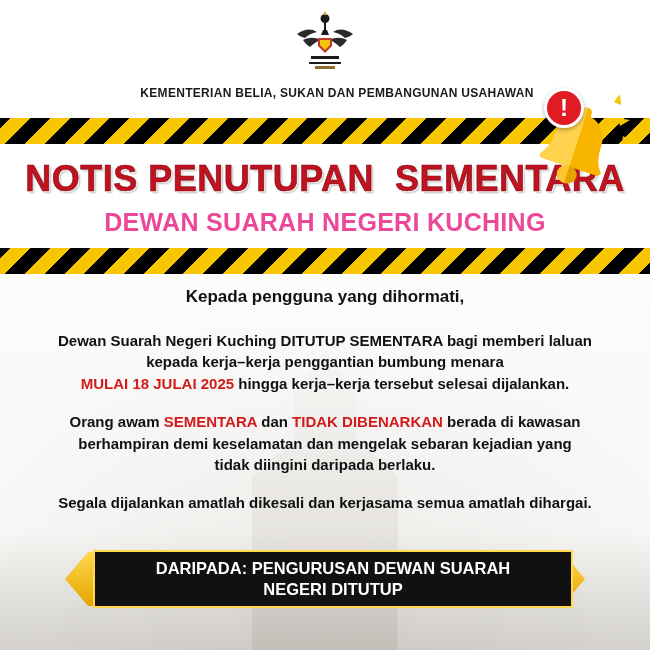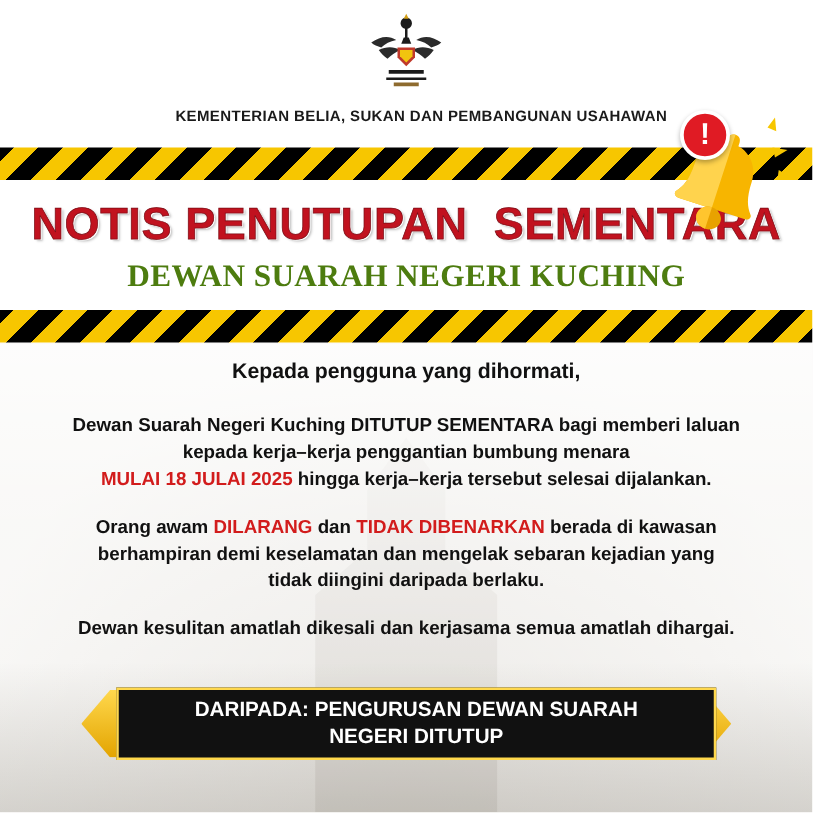--- a/index.html
+++ b/index.html
@@ -91,23 +91,22 @@
     letter-spacing: .5px;
     color: #c1121f;
     -webkit-text-stroke: 0.6px #7a0b14;
     text-shadow: 1px 1px 0 #ffffff, 2px 2px 2px rgba(0,0,0,.25);
     white-space: pre;
   }
   .title-sub {
     margin-top: 8px;
     font-size: 25px;
     font-weight: bold;
-    color: #4d7c0f;
+    color: #ec4899;
     letter-spacing: .3px;
-    font-family: Liberation Serif, serif;
   }
 
   
   .bell-wrap {
     position: absolute;
     right: 18px;
     top: 88px;
     width: 110px; height: 110px;
   }
   .badge {
@@ -245,26 +244,26 @@
   <div class="body">
     <div class="p lead">Kepada pengguna yang dihormati,</div>
 
     <div class="p">
       <span>Dewan Suarah Negeri Kuching DITUTUP SEMENTARA bagi memberi laluan</span><br>
       <span>kepada kerja–kerja penggantian bumbung menara</span><br>
       <span class="red">MULAI 18 JULAI 2025</span><span> hingga kerja–kerja tersebut selesai dijalankan.</span>
     </div>
 
     <div class="p">
-      <span>Orang awam </span><span class="red">DILARANG</span><span> dan </span><span class="red">TIDAK DIBENARKAN</span><span> berada di kawasan</span><br>
+      <span>Orang awam </span><span class="red">SEMENTARA</span><span> dan </span><span class="red">TIDAK DIBENARKAN</span><span> berada di kawasan</span><br>
       <span>berhampiran demi keselamatan dan mengelak sebaran kejadian yang</span><br>
       <span>tidak diingini daripada berlaku.</span>
     </div>
 
-    <div class="p">Dewan kesulitan amatlah dikesali dan kerjasama semua amatlah dihargai.</div>
+    <div class="p">Segala dijalankan amatlah dikesali dan kerjasama semua amatlah dihargai.</div>
   </div>
 
   <div class="ribbon">
     <div class="ribbon-arrow left"></div>
     <div class="ribbon-arrow right"></div>
     <div class="ribbon-body">
       <span>DARIPADA: PENGURUSAN DEWAN SUARAH</span>
       <span>NEGERI DITUTUP</span>
     </div>
   </div>

